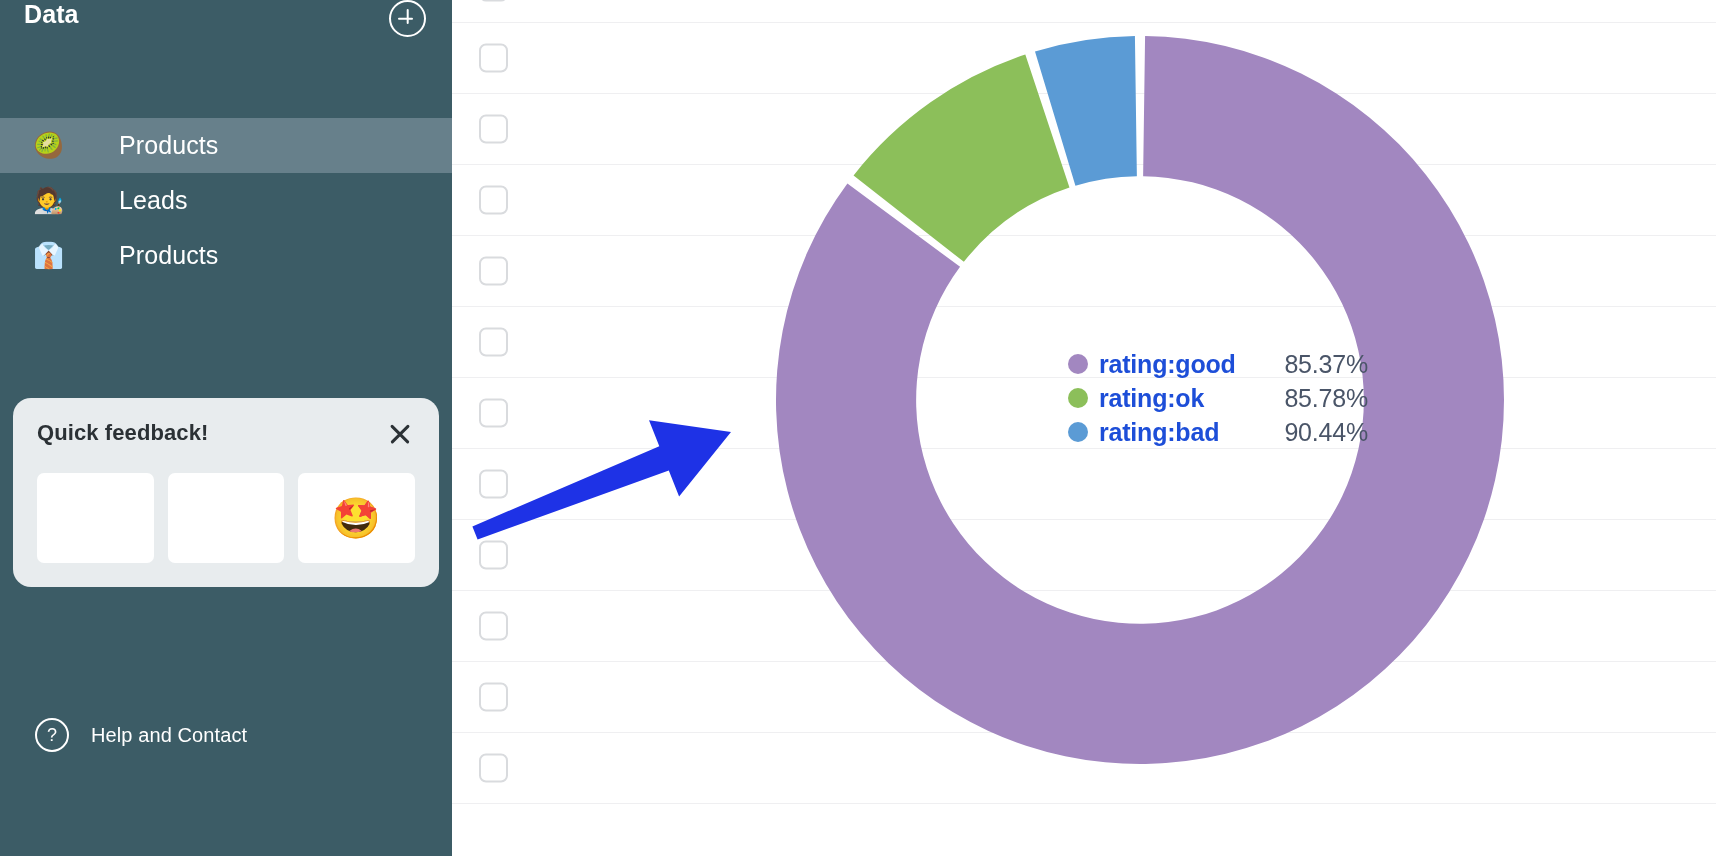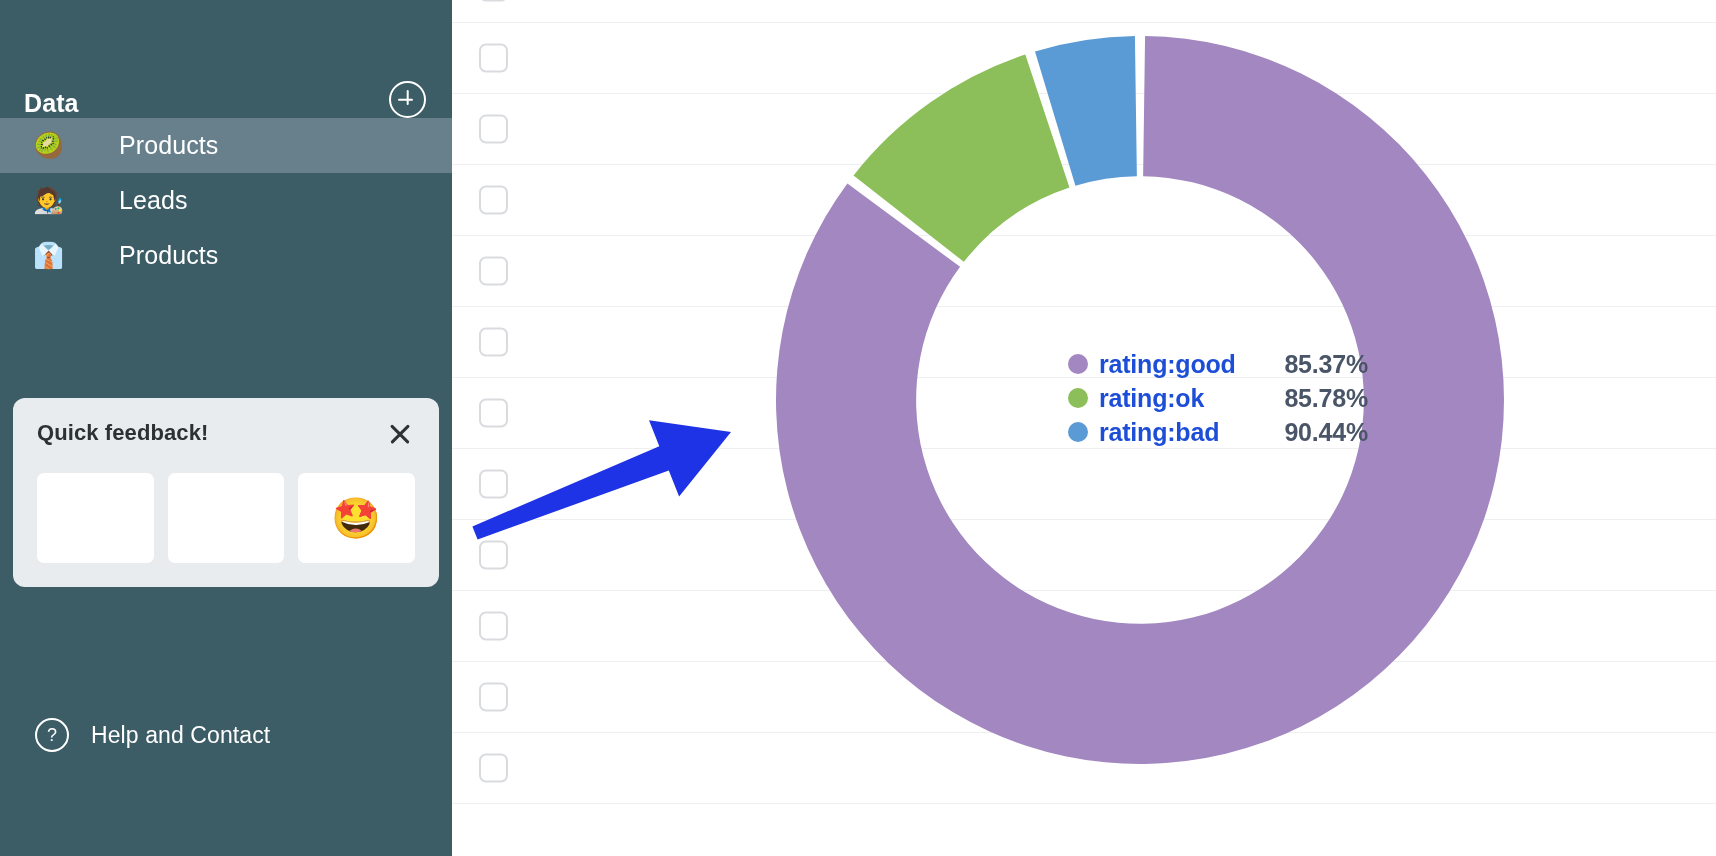--- a/index.html
+++ b/index.html
@@ -29,21 +29,21 @@
     background: #3C5C66;
     color: #ffffff;
     overflow: hidden;
   }
   .sidebar-header {
     position: absolute;
     left: 0; top: 0;
     width: 452px;
     height: 118px;
     display: flex;
-    align-items: flex-end;
+    align-items: flex-start;
     padding: 0 26px 0 24px;
     box-sizing: border-box;
     justify-content: space-between;
   }
   .sidebar-title {
     font-size: 25px;
     font-weight: bold;
     letter-spacing: 0.1px;
     color: #ffffff;
   }
@@ -99,21 +99,21 @@
     margin-left: 32px;
   }
 
   
   .feedback-card {
     position: absolute;
     left: 13px;
     top: 398px;
     width: 426px;
     background: #E8ECEE;
-    border-radius: 12px;
+    border-radius: 18px;
     box-sizing: border-box;
     padding: 22px 24px 24px 24px;
   }
   .fb-top {
     display: flex;
     align-items: flex-start;
     justify-content: space-between;
   }
   .fb-title {
     font-size: 22px;
@@ -187,21 +187,21 @@
     display: flex;
     align-items: center;
     justify-content: center;
     font-size: 18px;
     color: #ffffff;
     flex: none;
     font-family: "Liberation Sans", sans-serif;
     line-height: 1;
   }
   .help-label {
-    font-size: 23px;
+    font-size: 20px;
     color: #ffffff;
     letter-spacing: 0.1px;
   }
 
   
   .table-area {
     position: absolute;
     left: 452px; top: 0;
     width: 1264px; height: 856px;
     background: #ffffff;
@@ -266,21 +266,21 @@
   .legend-label {
     font-size: 25px;
     font-weight: bold;
     color: #1d4ed8;
     letter-spacing: -0.2px;
     width: 160px;
     white-space: nowrap;
   }
   .legend-value {
     font-size: 25px;
-    font-weight: bold;
+    font-weight: normal;
     color: #4A5568;
     letter-spacing: -0.2px;
     text-align: right;
     width: 118px;
   }
 
   
   .arrow-layer {
     position: absolute;
     left: 0; top: 0;

